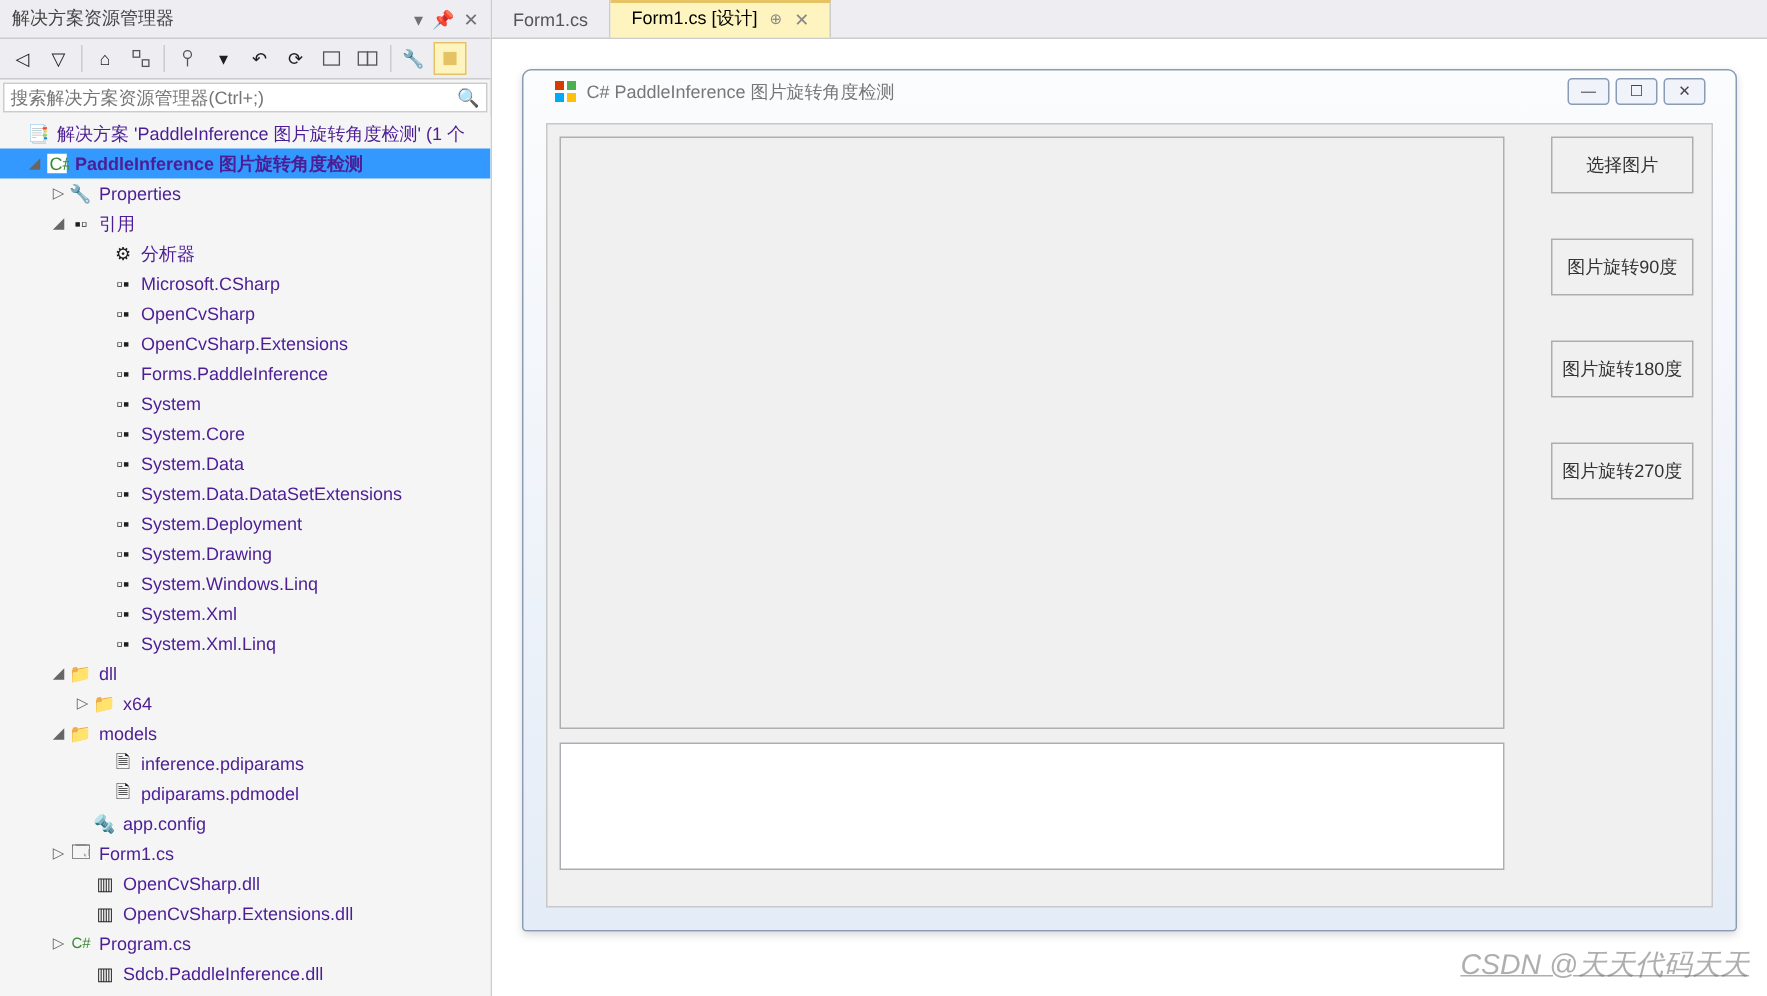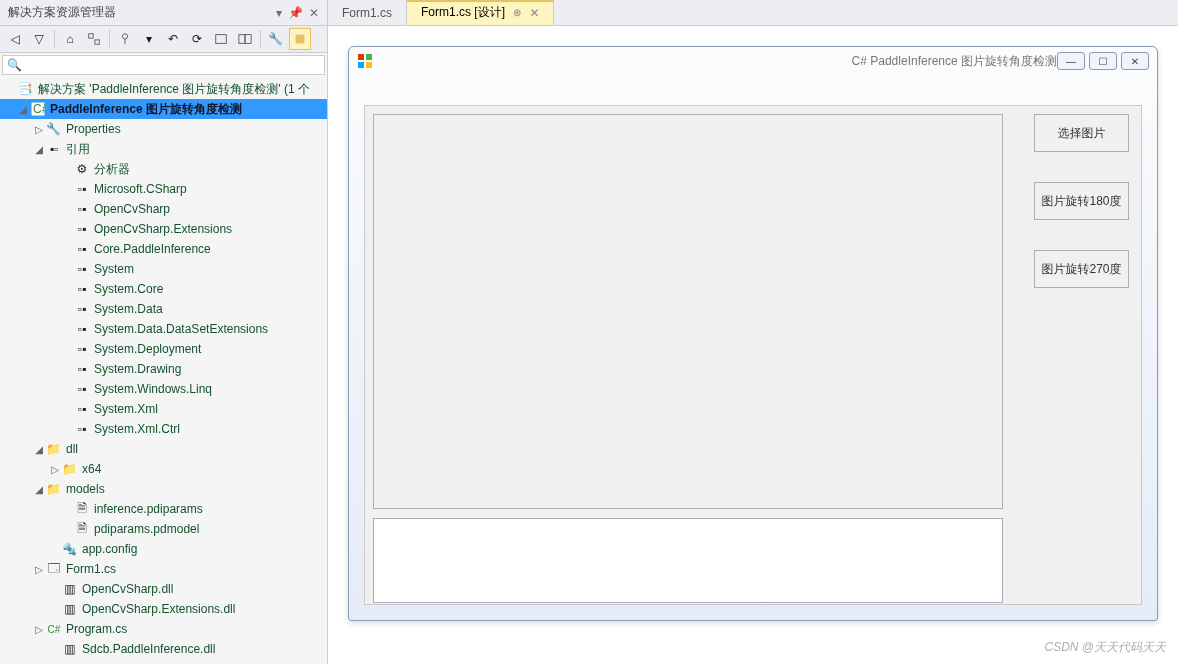--- a/index.html
+++ b/index.html
@@ -20,55 +20,55 @@
 
 .search { background: #fff; border: 1px solid #ccc; margin: 2px; display: flex; align-items: center; padding: 2px 4px; }
 .search input { flex: 1; border: none; outline: none; font-size: 12px; color: #555; background: transparent; }
 .search .sicon { color: #555; }
 
 .tree { flex: 1; overflow: auto; background: #f5f5f5; padding-top: 2px; }
 .node { display: flex; align-items: center; height: 20px; padding-right: 4px; white-space: nowrap; color: #1e1e1e; }
 .node .exp { width: 14px; text-align: center; color: #666; font-size: 10px; cursor: pointer; }
 .node .icon { width: 16px; height: 16px; margin-right: 4px; display: flex; align-items: center; justify-content: center; }
 .node.sel { background: #3399ff; color: #fff; }
-.node.sel .lbl { color: #0f172a; }
+.node.sel .lbl { color: #4c1d95; }
 .node.bold .lbl { font-weight: bold; }
-.node .lbl { color: #14532d; }
+.node .lbl { color: #4c1d95; }
 
 
 .right { flex: 1; display: flex; flex-direction: column; background: #fff; }
 .tabs { background: #eeeef2; display: flex; border-bottom: 1px solid #ccc; height: 26px; }
 .tab { padding: 4px 14px; color: #555; display: flex; align-items: center; gap: 8px; border-right: 1px solid #ccc; cursor: pointer; }
 .tab.active { background: #fdf4bf; color: #000; border-top: 2px solid #e5c365; padding-top: 2px; }
 .tab .close { color: #888; }
 .tab .pin { color: #888; font-size: 10px; }
 
 .designer { flex: 1; background: #fff; padding: 20px; overflow: auto; }
 .form-outer { width: 810px; height: 575px; background: linear-gradient(to bottom, #fbfcfd, #e4ecf7); border: 1px solid #8a9bb4; border-radius: 6px 6px 3px 3px; box-shadow: 0 2px 6px rgba(0,0,0,0.15); position: relative; }
-.form-titlebar { height: 28px; display: flex; align-items: center; padding: 0 8px; text-align: right; }
+.form-titlebar { height: 28px; display: flex; align-items: center; padding: 0 20px; }
 .form-titlebar .appicon { width: 16px; height: 16px; margin-right: 6px; }
 .form-titlebar .ftitle { flex: 1; color: #777; }
 .winbtns { display: flex; gap: 4px; }
 .winbtn { width: 28px; height: 18px; border: 1px solid #8a9bb4; border-radius: 3px; background: #f0f4fa; display: flex; align-items: center; justify-content: center; color: #444; font-size: 10px; cursor: pointer; }
 
-.form-client { position: absolute; top: 35px; left: 15px; right: 15px; bottom: 15px; background: #f0f0f0; border: 1px solid #c8c8c8; margin-top: 23px; }
+.form-client { position: absolute; top: 35px; left: 15px; right: 15px; bottom: 15px; background: #f0f0f0; border: 1px solid #c8c8c8; }
 .picbox { position: absolute; top: 8px; left: 8px; width: 630px; height: 395px; background: #f0f0f0; border: 1px solid #b0b0b0; }
 .textbox { position: absolute; top: 412px; left: 8px; width: 630px; height: 85px; background: #fff; border: 1px solid #abadb3; overflow-y: scroll; }
 .btncol { position: absolute; top: 8px; right: 12px; width: 95px; display: flex; flex-direction: column; gap: 30px; }
 .fbtn { height: 38px; background: #f0f0f0; border: 1px solid #adadad; display: flex; align-items: center; justify-content: center; color: #333; cursor: pointer; }
 .fbtn.selected { position: relative; }
 .handle { position: absolute; width: 6px; height: 6px; background: #fff; border: 1px solid #3399ff; }
 .h-tl { top: -4px; left: -4px; } .h-tr { top: -4px; right: -4px; }
 .h-bl { bottom: -4px; left: -4px; } .h-br { bottom: -4px; right: -4px; }
 .h-tm { top: -4px; left: 50%; margin-left: -3px; }
 .h-bm { bottom: -4px; left: 50%; margin-left: -3px; }
 .h-ml { top: 50%; left: -4px; margin-top: -3px; }
 .h-mr { top: 50%; right: -4px; margin-top: -3px; }
 
-.watermark { position: absolute; bottom: 8px; right: 12px; color: rgba(120,120,120,0.6); font-size: 12px; font-style: italic; }
+.watermark { position: absolute; bottom: 8px; right: 12px; color: rgba(120,120,120,0.6); font-size: 19px; font-style: italic; text-decoration: underline; }
 </style>
 </head>
 <body>
 
 <div class="root">
 
   <div class="panel">
     <div class="panel-title">
       <span class="txt">解决方案资源管理器</span>
       <span class="ctl">▾</span>
@@ -109,20 +109,21 @@
         </div>
       <div class="tsep"></div>
       <div class="tbtn">🔧</div>
       <div class="tbtn active">
           <svg viewBox="0 0 16 16">
             <rect x="3" y="3" width="10" height="10" fill="#e5c365"></rect>
           </svg>
         </div>
     </div>
     <div class="search">
+      <input placeholder="搜索解决方案资源管理器(Ctrl+;)" style="">
       <span class="sicon">🔍</span>
     </div>
     <div class="tree">
       <div class="node" style="padding-left:4px">
           <span class="exp"></span>
           <span class="icon">📑</span>
           <span class="lbl">解决方案 'PaddleInference 图片旋转角度检测' (1 个</span>
         </div>
       <div class="node sel bold" style="padding-left:16px">
           <span class="exp">◢</span>
@@ -161,21 +162,21 @@
             <span class="lbl">OpenCvSharp</span>
           </div>
           <div class="node" style="padding-left: 60px;">
             <span class="exp"></span>
             <span class="icon">▫▪</span>
             <span class="lbl">OpenCvSharp.Extensions</span>
           </div>
           <div class="node" style="padding-left: 60px;">
             <span class="exp"></span>
             <span class="icon">▫▪</span>
-            <span class="lbl">Core.PaddleInference</span>
+            <span class="lbl">Forms.PaddleInference</span>
           </div>
           <div class="node" style="padding-left: 60px;">
             <span class="exp"></span>
             <span class="icon">▫▪</span>
             <span class="lbl">System</span>
           </div>
           <div class="node" style="padding-left: 60px;">
             <span class="exp"></span>
             <span class="icon">▫▪</span>
             <span class="lbl">System.Core</span>
@@ -206,21 +207,21 @@
             <span class="lbl">System.Windows.Linq</span>
           </div>
           <div class="node" style="padding-left: 60px;">
             <span class="exp"></span>
             <span class="icon">▫▪</span>
             <span class="lbl">System.Xml</span>
           </div>
           <div class="node" style="padding-left: 60px;">
             <span class="exp"></span>
             <span class="icon">▫▪</span>
-            <span class="lbl">System.Xml.Ctrl</span>
+            <span class="lbl">System.Xml.Linq</span>
           </div>
         </div>
       <div class="node" style="padding-left:32px">
           <span class="exp">◢</span>
           <span class="icon">📁</span>
           <span class="lbl">dll</span>
         </div>
       <div class="node" style="padding-left:48px">
           <span class="exp">▷</span>
           <span class="icon">📁</span>
@@ -303,20 +304,21 @@
             <div class="winbtn">—</div>
             <div class="winbtn">☐</div>
             <div class="winbtn">✕</div>
           </div>
         </div>
         <div class="form-client">
           <div class="picbox"></div>
           <div class="textbox"></div>
           <div class="btncol" id="btncol">
               <div class="fbtn">选择图片</div>
+              <div class="fbtn">图片旋转90度</div>
               <div class="fbtn">图片旋转180度</div>
               <div class="fbtn">图片旋转270度</div>
             </div>
         </div>
       </div>
     </div>
   </div>
 </div>
 
 <div class="watermark">CSDN @天天代码天天</div>

